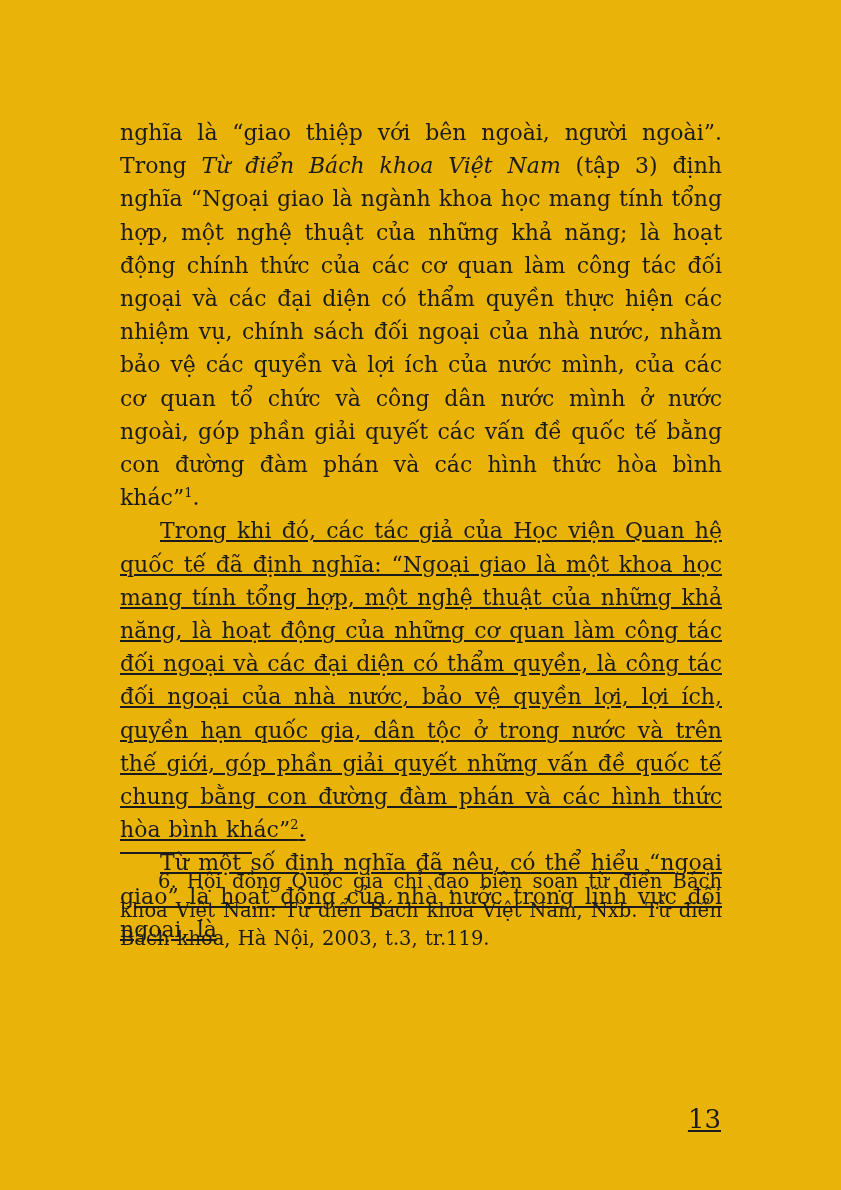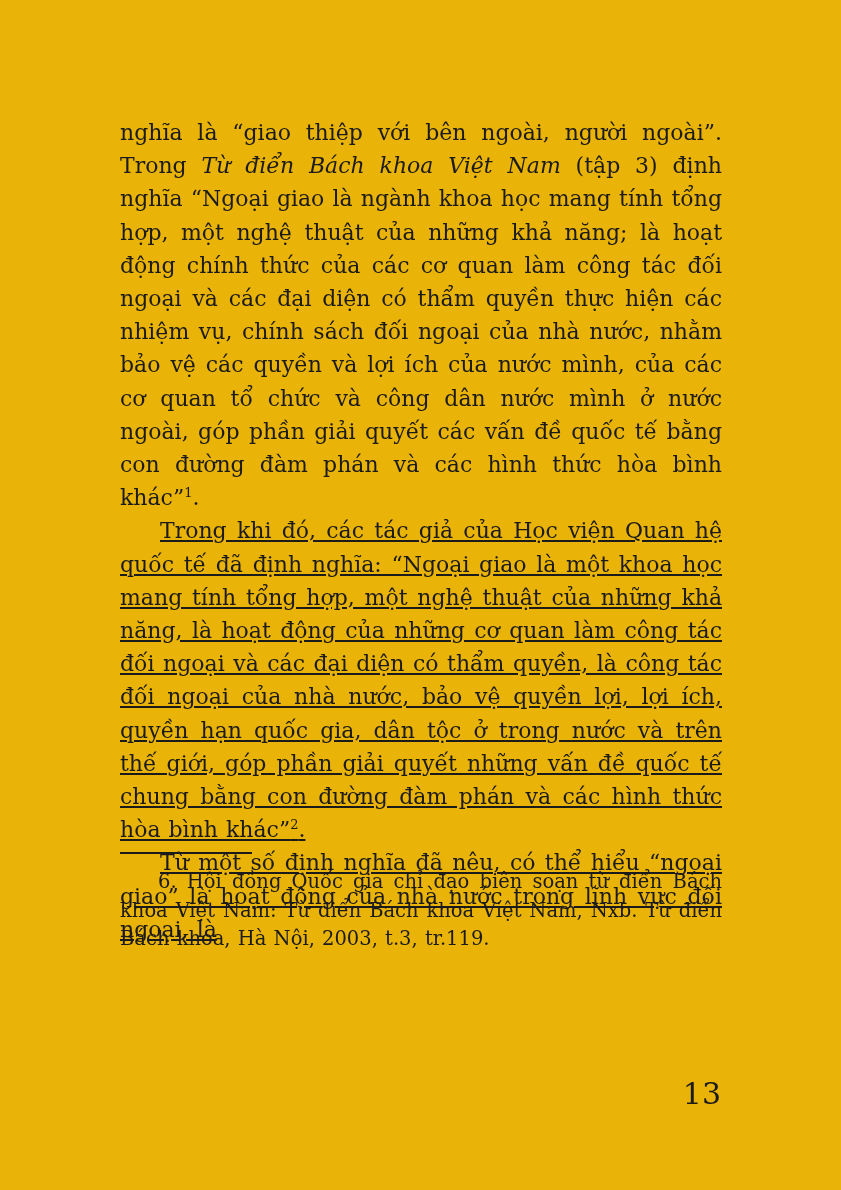--- a/index.html
+++ b/index.html
@@ -53,24 +53,25 @@
   .footnote {
     margin: 0;
     font-size: 19.5px;
     line-height: 28.5px;
     text-align: justify;
     text-indent: 38px;
     word-spacing: 1px;
   }
   .page-number {
     position: absolute;
-    top: 1076px;
+    top: 1104px;
     right: 120px;
-    font-size: 30px;
+    font-size: 26px;
     color: #1b1b1b;
+    text-decoration: underline;
   }
 </style>
 </head>
 <body>
 
 <div class="page">
 
   <div class="text-block">
     <p class="para"><span>nghĩa là “giao thiệp với bên ngoài, người ngoài”. Trong </span><span style="font-style: italic;">Từ điển Bách khoa Việt Nam</span><span> (tập 3) định nghĩa “Ngoại giao là ngành khoa học mang tính tổng hợp, một nghệ thuật của những khả năng; là hoạt động chính thức của các cơ quan làm công tác đối ngoại và các đại diện có thẩm quyền thực hiện các nhiệm vụ, chính sách đối ngoại của nhà nước, nhằm bảo vệ các quyền và lợi ích của nước mình, của các cơ quan tổ chức và công dân nước mình ở nước ngoài, góp phần giải quyết các vấn đề quốc tế bằng con đường đàm phán và các hình thức hòa bình khác”</span><sup>1</sup><span>.</span></p>
     <p class="para indent"><span>Trong khi đó, các tác giả của Học viện Quan hệ quốc tế đã định nghĩa: “Ngoại giao là một khoa học mang tính tổng hợp, một nghệ thuật của những khả năng, là hoạt động của những cơ quan làm công tác đối ngoại và các đại diện có thẩm quyền, là công tác đối ngoại của nhà nước, bảo vệ quyền lợi, lợi ích, quyền hạn quốc gia, dân tộc ở trong nước và trên thế giới, góp phần giải quyết những vấn đề quốc tế chung bằng con đường đàm phán và các hình thức hòa bình khác”</span><sup>2</sup><span>.</span></p>

